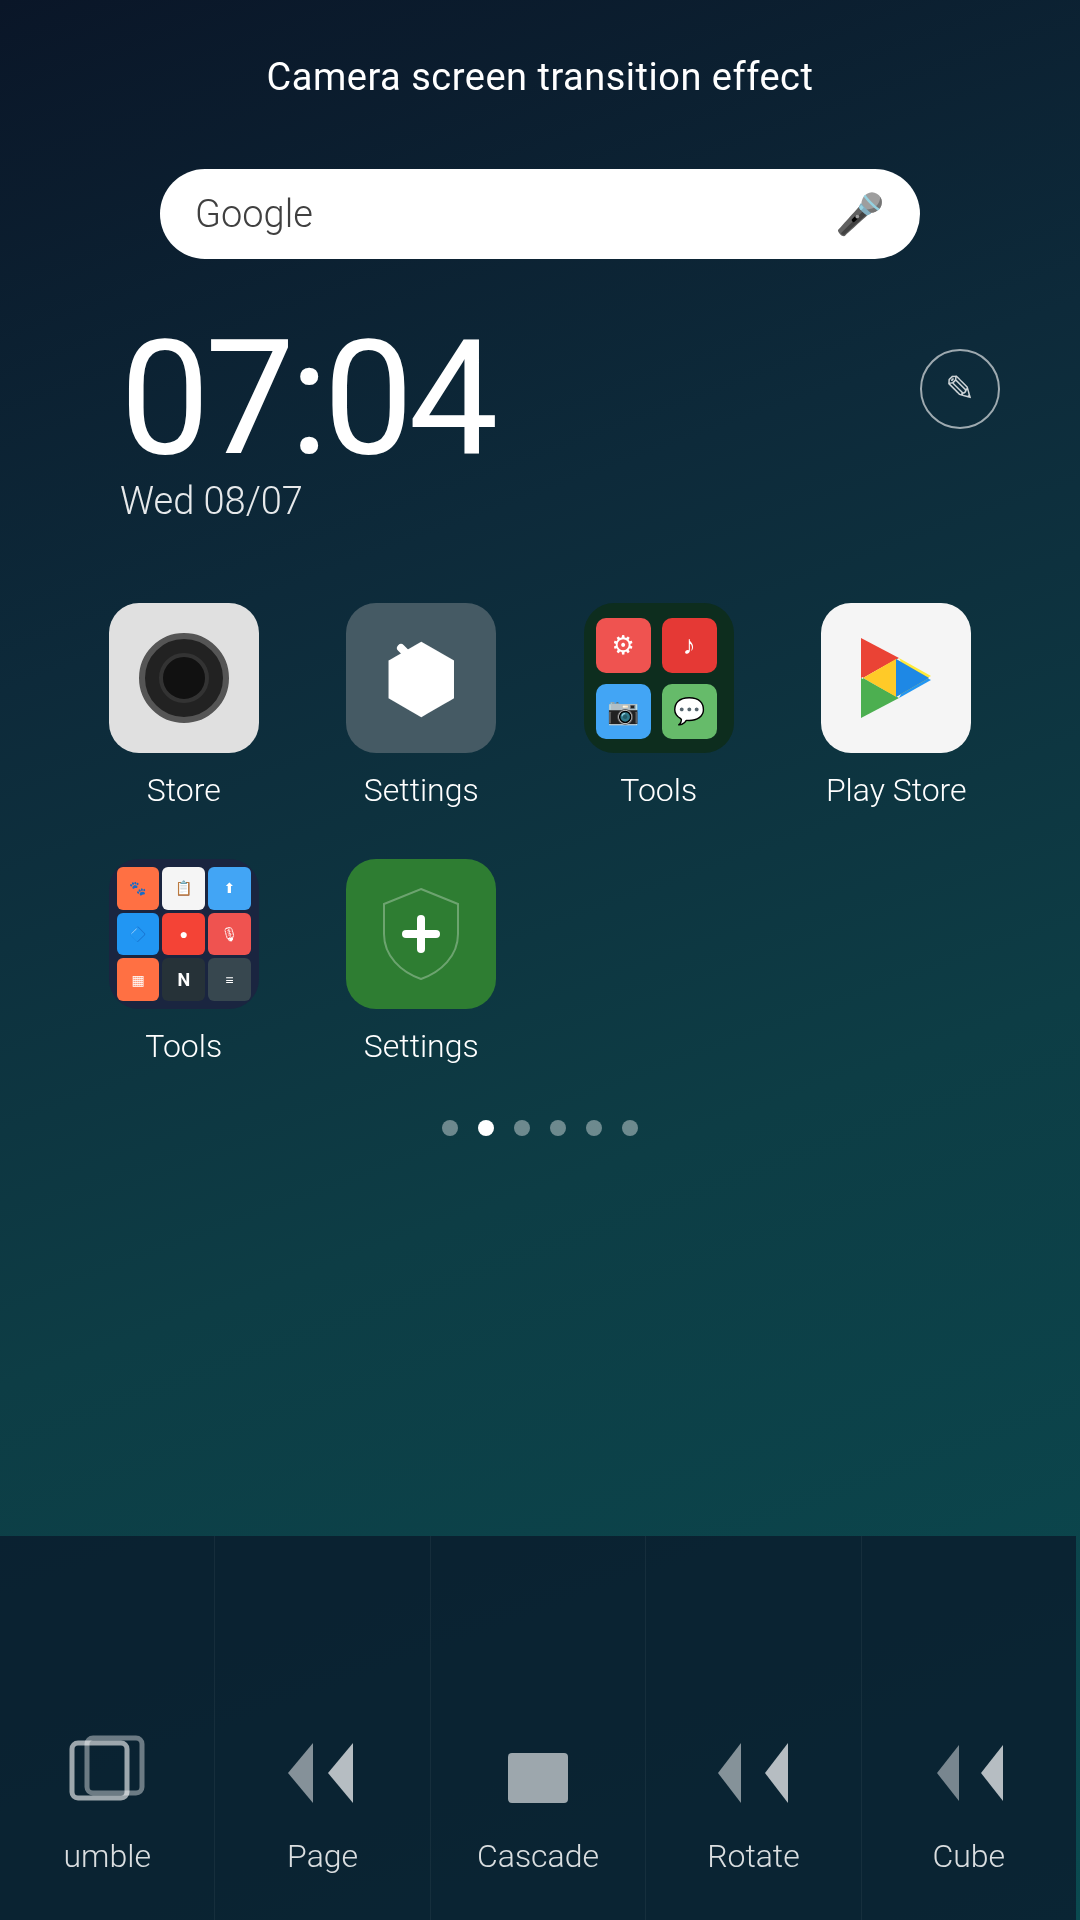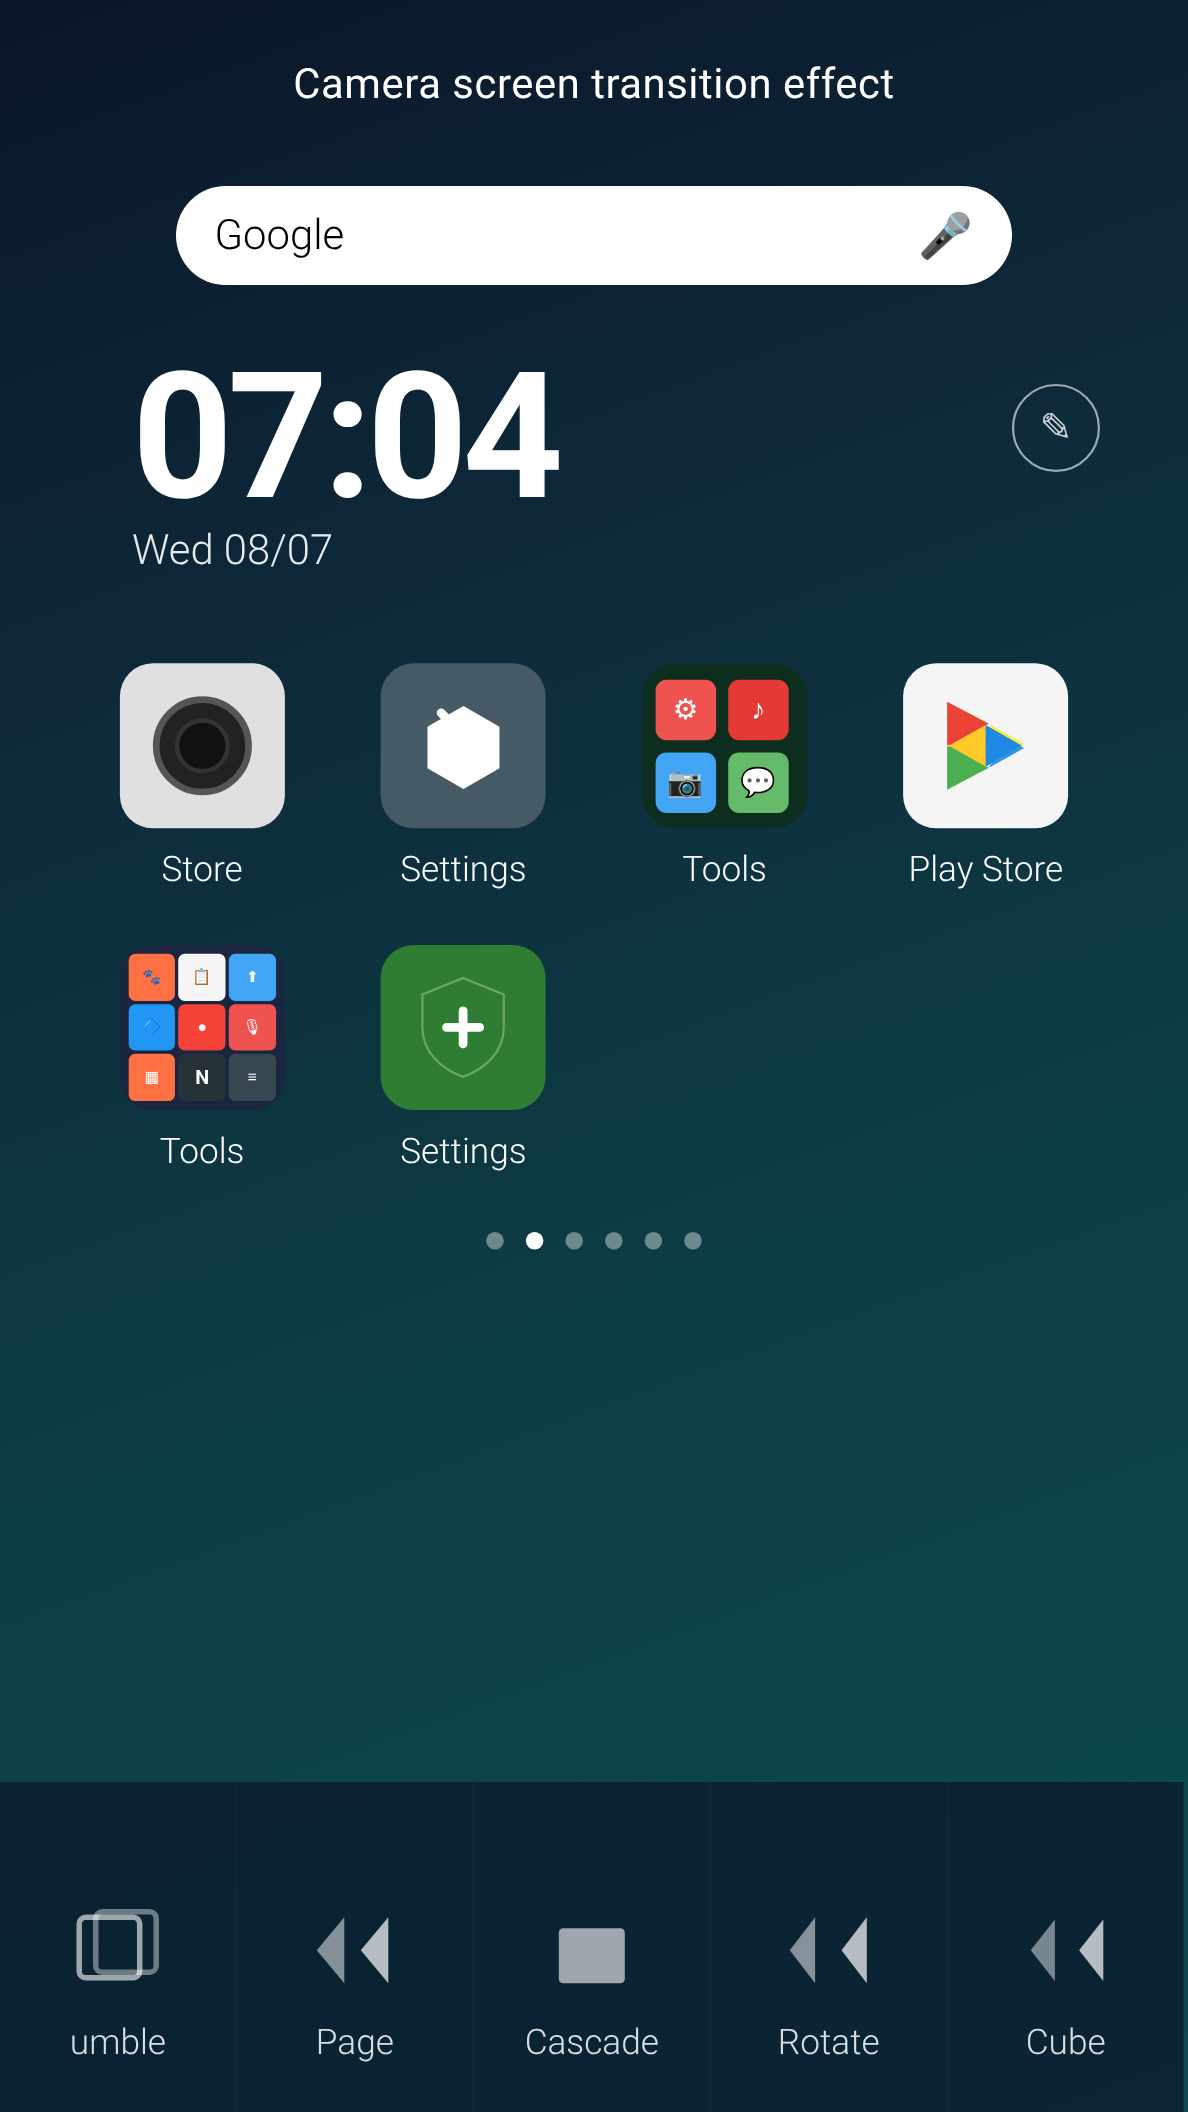--- a/index.html
+++ b/index.html
@@ -31,41 +31,41 @@
       border-radius: 50px;
       display: flex;
       align-items: center;
       padding: 0 35px;
       height: 90px;
     }
 
     .search-bar-text {
       flex: 1;
       font-size: 38px;
-      color: #000000;
+      color: #404040;
       font-weight: 300;
     }
 
     .mic-icon {
       font-size: 40px;
       color: #888;
     }
 
     .clock-section {
       margin-top: 60px;
       padding-left: 120px;
       display: flex;
       align-items: flex-start;
       justify-content: space-between;
       padding-right: 80px;
     }
 
     .clock-time {
       font-size: 160px;
-      font-weight: 700;
+      font-weight: 400;
       line-height: 1;
       letter-spacing: -5px;
     }
 
     .clock-date {
       font-size: 38px;
       font-weight: 300;
       color: rgba(255,255,255,0.9);
     }
 
@@ -242,21 +242,21 @@
     .dot.active {
       background: white;
     }
 
     
     .transitions-bar {
       position: absolute;
       bottom: 0;
       left: 0;
       right: 4px;
-      height: 300px;
+      height: 384px;
       background: rgba(10, 22, 40, 0.7);
       display: flex;
       text-align: center;
     }
 
     .transition-item {
       flex: 1;
       display: flex;
       flex-direction: column;
       align-items: center;

